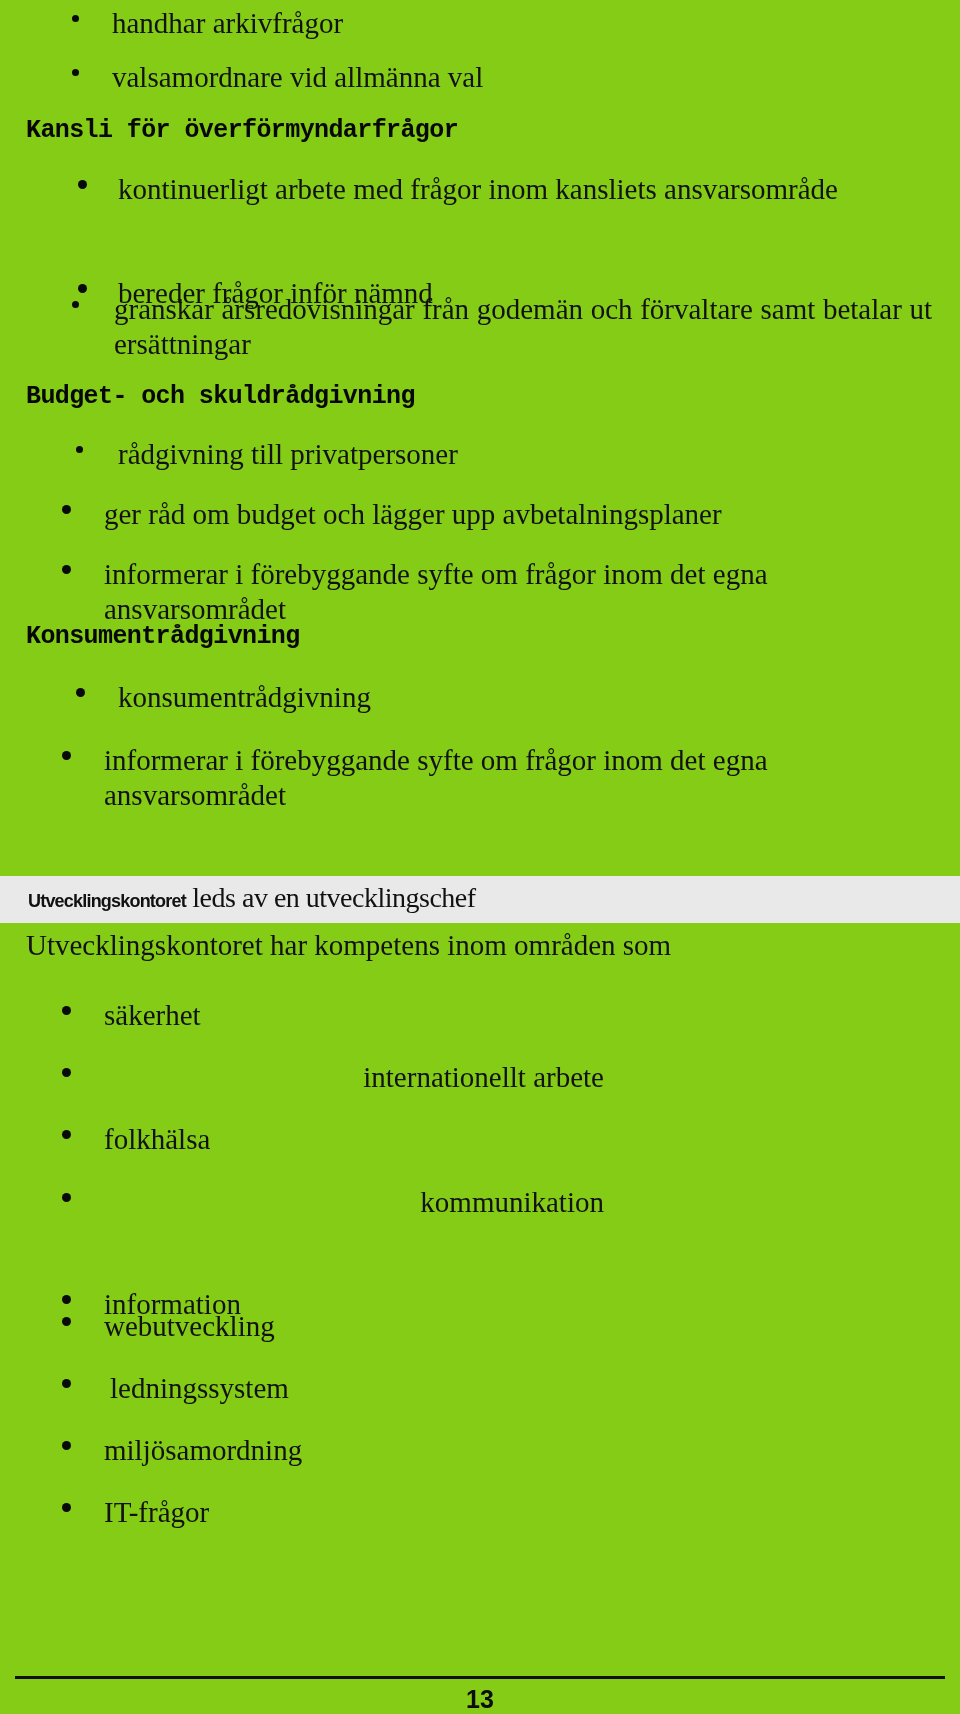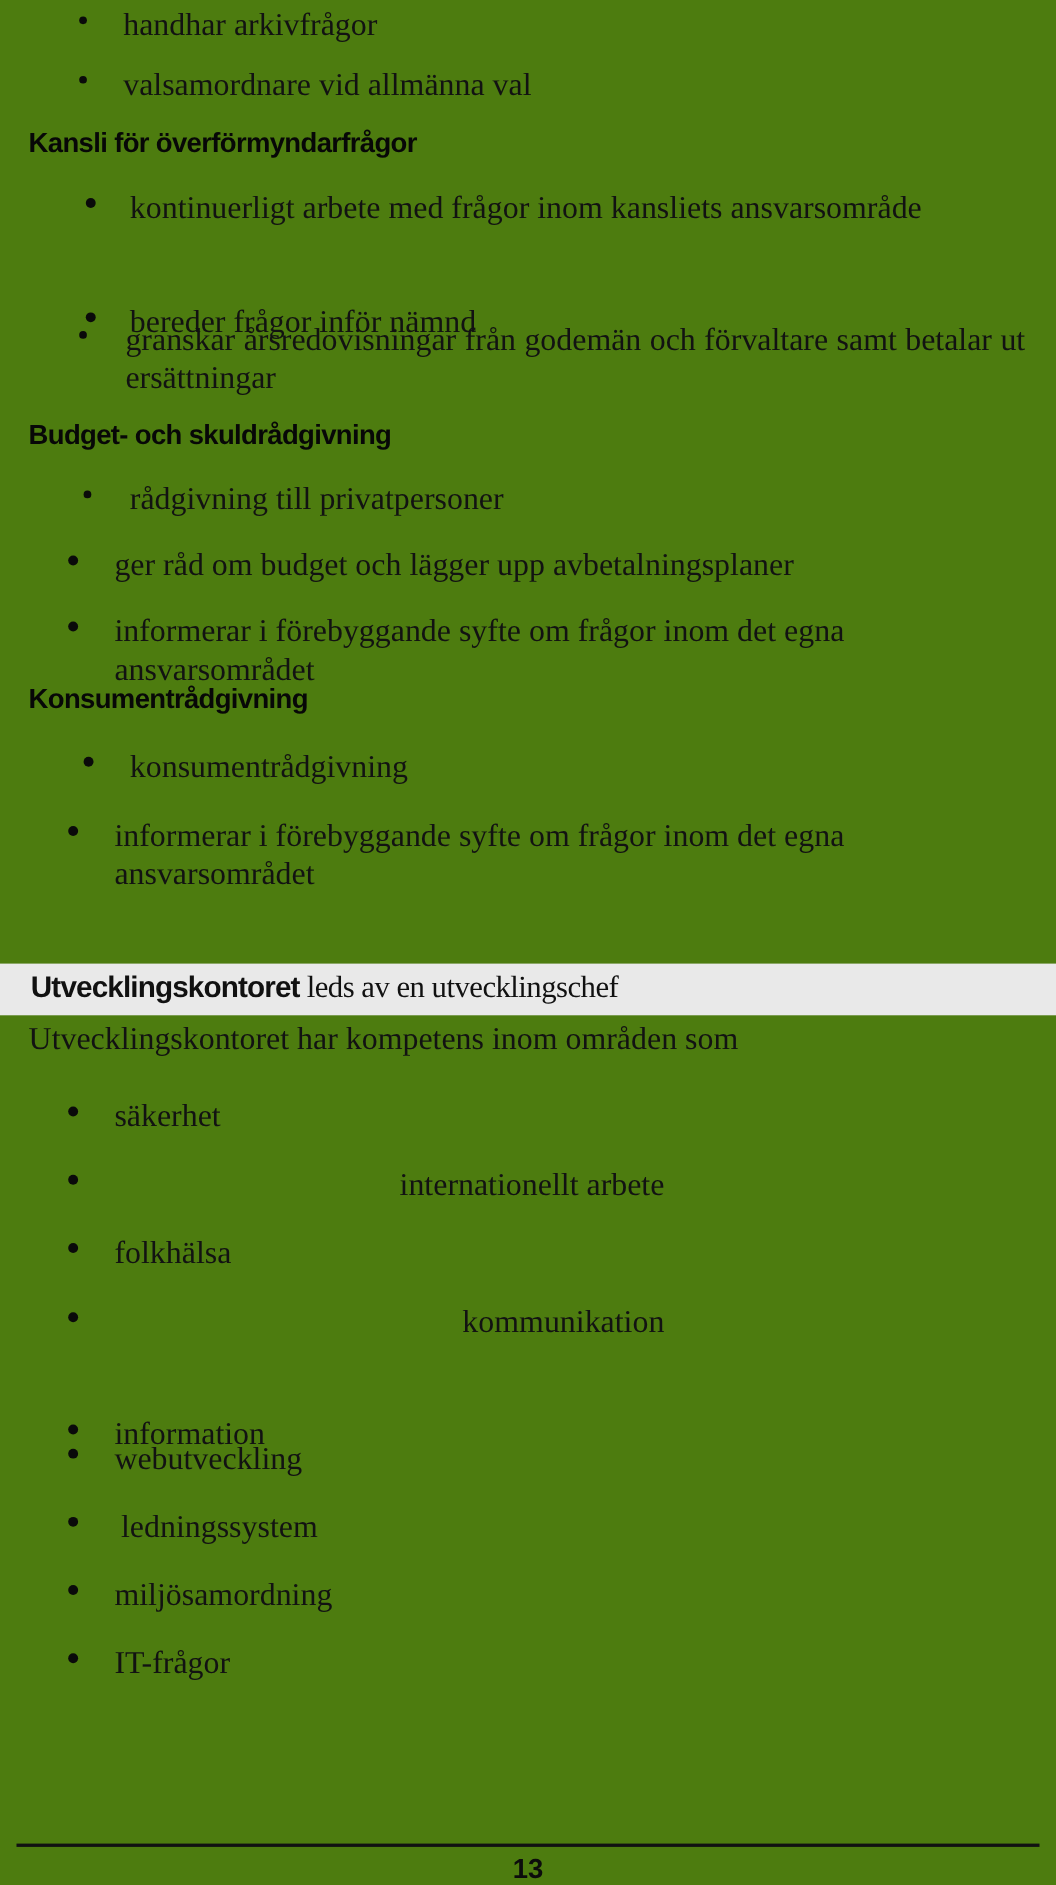--- a/index.html
+++ b/index.html
@@ -13,31 +13,31 @@
     position: relative;
     font-family: "Liberation Serif", "DejaVu Serif", serif;
     color: #0d0d0d;
     overflow: hidden;
   }
 
   .page {
     position: relative;
     width: 960px;
     height: 1714px;
-    background: #4d7c0f;
+    background: #84cc16;
   }
 
   
   .blk {
     position: absolute;
     box-sizing: border-box;
   }
 
   .heading {
-    font-family: Liberation Sans, sans-serif;
+    font-family: Liberation Mono, monospace;
     font-weight: bold;
     font-size: 25px;
     letter-spacing: -0.6px;
     line-height: 1.1;
     color: #070707;
     white-space: nowrap;
   }
 
   .para {
     font-size: 29px;
@@ -87,21 +87,21 @@
   .band-text {
     position: absolute;
     font-size: 28px;
     line-height: 1.1;
     white-space: nowrap;
     color: #111111;
   }
   .band-text .strong {
     font-family: "Liberation Sans", "DejaVu Sans", sans-serif;
     font-weight: bold;
-    font-size: 27px;
+    font-size: 18px;
     letter-spacing: -0.8px;
   }
   .band-text .rest {
     font-family: "Liberation Serif", "DejaVu Serif", serif;
     font-size: 28px;
     letter-spacing: -0.5px;
   }
 
   
   .footer-rule {

